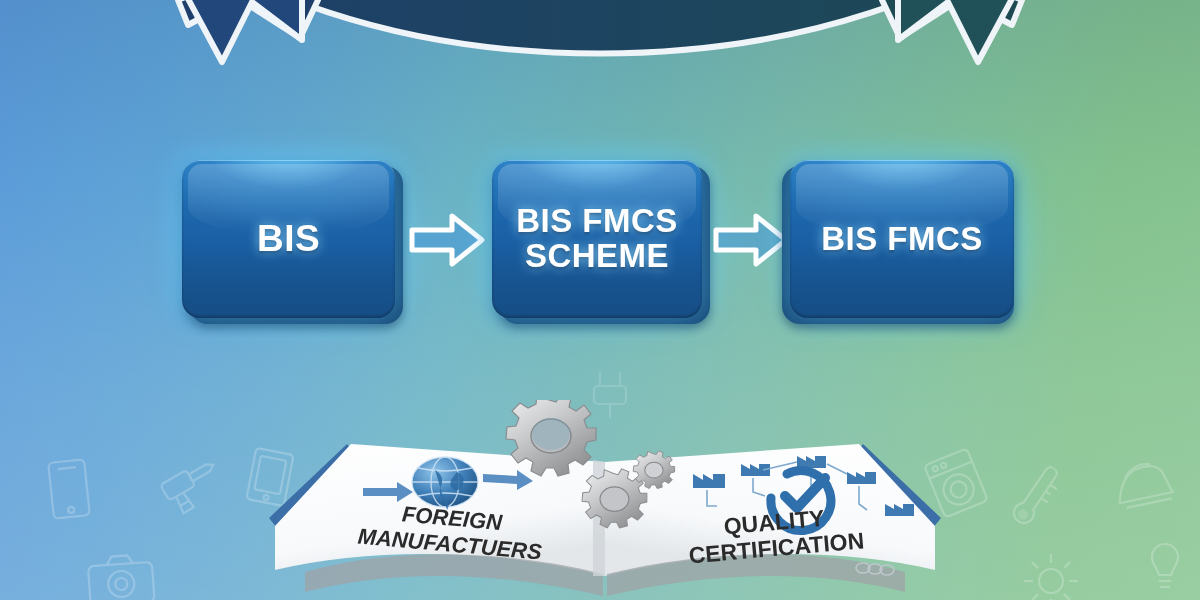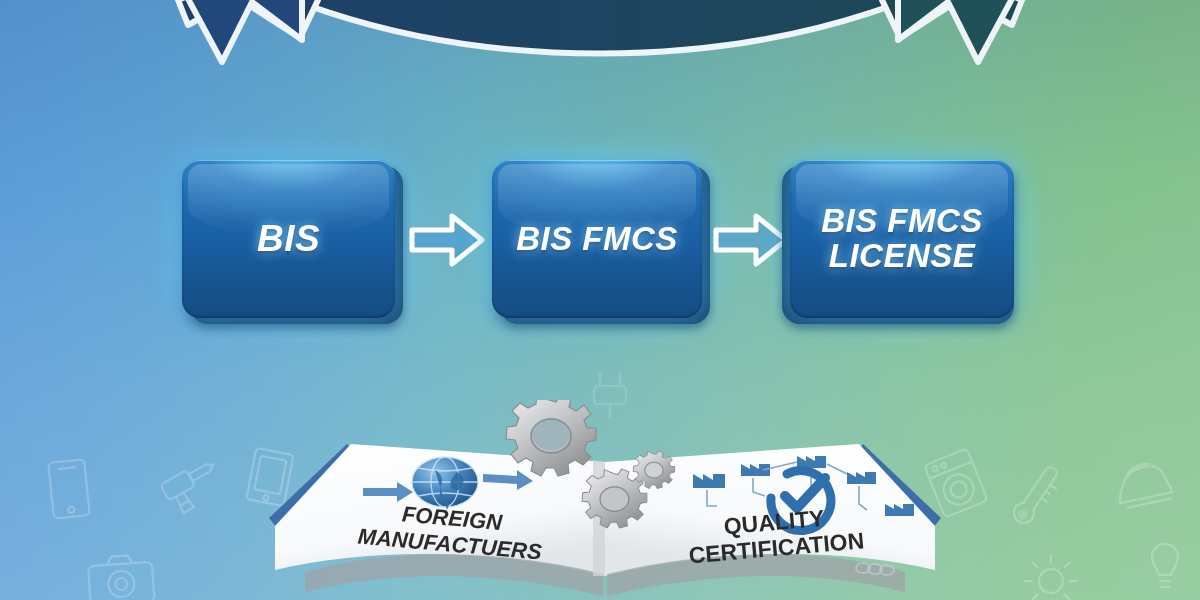--- a/index.html
+++ b/index.html
@@ -47,21 +47,21 @@
   }
   .wm svg { display:block; }
 
   
   .ribbon { position:absolute; left:0; top:-150px; width:1200px; height:280px; }
 
   
   .flow {
     position:absolute;
     left:0; top:150px;
-    width:1200px; height:180px;font-style:italic;
+    width:1200px; height:180px;
   }
   .glow {
     position:absolute;
     border-radius:50%;
     pointer-events:none;
     filter:blur(14px);
   }
   .pbox {
     position:absolute;
     border-radius:18px;
@@ -246,32 +246,32 @@
     </div>
 
     <div class="arrow" style="left:408px; top:62px;">
       <svg width="78" height="56" viewBox="0 0 78 56">
         <path d="M4 18 L44 18 L44 4 L74 28 L44 52 L44 38 L4 38 Z" fill="rgba(70,150,215,0.55)" stroke="#ffffff" stroke-width="5" stroke-linejoin="round"></path>
       </svg>
     </div>
 
     <div class="pbox-shadowlayer" style="left:500px; top:16px; width:210px; height:158px;"></div>
     <div class="pbox" style="left:492px; top:10px; width:210px; height:158px;">
-      <div class="pbox-label" style="font-size:33px;"><span>BIS FMCS</span><br></div>
+      <div class="pbox-label" style="font-size:33px;"><span>BIS FMCS</span><br><span>SCHEME</span></div>
     </div>
 
     <div class="arrow" style="left:712px; top:62px;">
       <svg width="78" height="56" viewBox="0 0 78 56">
         <path d="M4 18 L44 18 L44 4 L74 28 L44 52 L44 38 L4 38 Z" fill="rgba(70,150,215,0.55)" stroke="#ffffff" stroke-width="5" stroke-linejoin="round"></path>
       </svg>
     </div>
 
     <div class="pbox-shadowlayer" style="left:782px; top:16px; width:232px; height:158px;"></div>
     <div class="pbox" style="left:790px; top:10px; width:224px; height:158px;">
-      <div class="pbox-label" style="font-size:33px;"><span>BIS FMCS</span><br><span>LICENSE</span></div>
+      <div class="pbox-label" style="font-size:33px;"><span>BIS FMCS</span><br></div>
     </div>
 
   </div>
 
   <div class="book">
     <svg width="700" height="210" viewBox="0 0 700 210">
       <defs>
         <linearGradient id="pageL" x1="0" y1="0" x2="0.4" y2="1">
           <stop offset="0" stop-color="#ffffff"></stop>
           <stop offset="0.72" stop-color="#f7f9fb"></stop>

